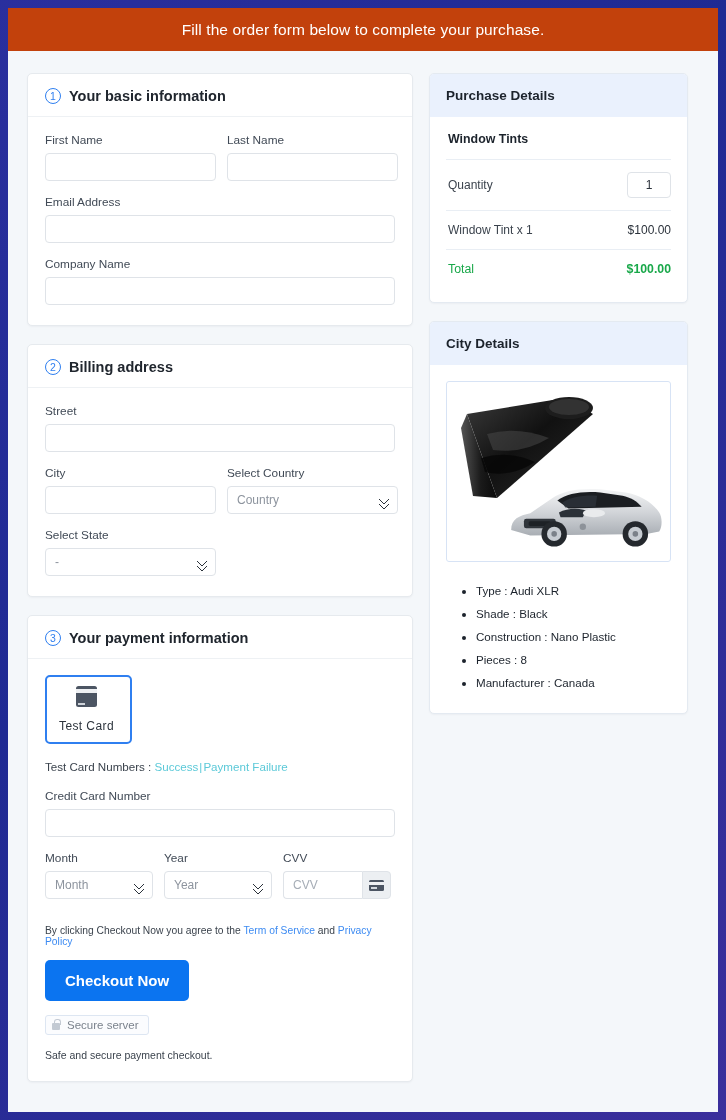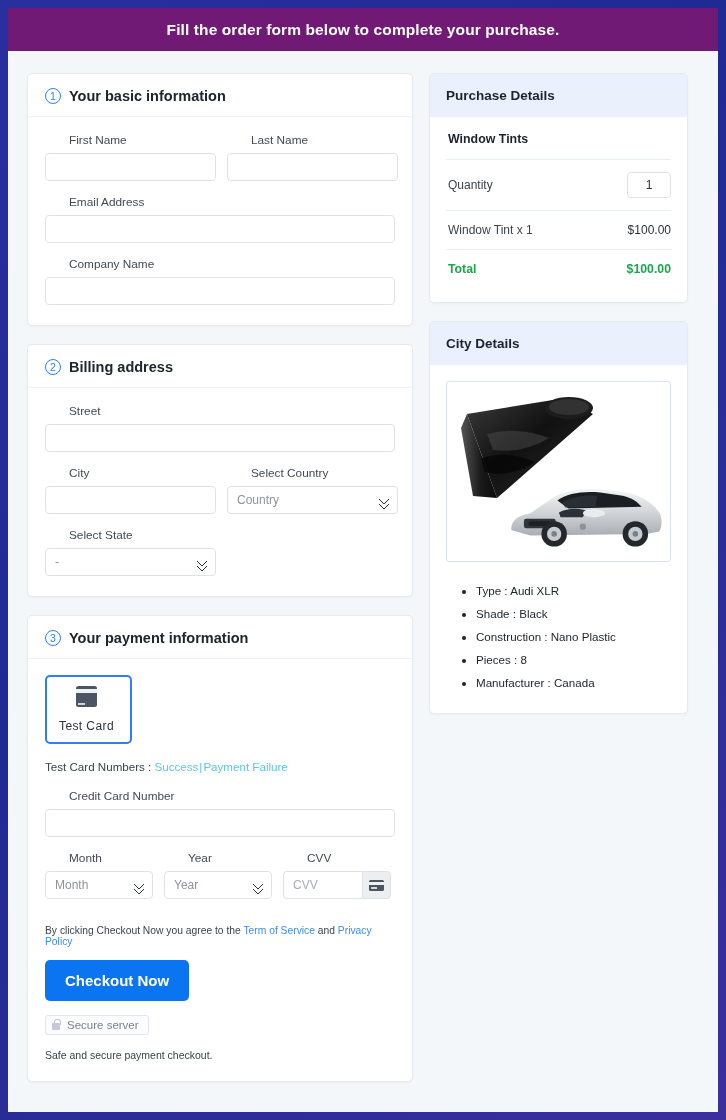--- a/index.html
+++ b/index.html
@@ -18,25 +18,25 @@
     position: absolute;
     left: 8px; top: 8px;
     width: 710px; height: 1104px;
     background: #f4f7fa;
     overflow: hidden;
   }
 
   
   .banner {
     height: 43px;
-    background: #701a75;
+    background: #c2410c;
     display: flex; align-items: center; justify-content: center;
     color: #ffffff;
     font-size: 15.5px;
-    font-weight: bold;
+    font-weight: normal;
     letter-spacing: 0.1px;
   }
 
   
   .content {
     display: flex;
     padding: 22px 16px 0 19px;
     gap: 16px;
     align-items: flex-start;
   }
@@ -77,21 +77,20 @@
 
   .row { display: flex; gap: 11px; }
   .fld { margin-bottom: 14px; }
   .fld.half { width: 171px; flex: 0 0 171px; }
   .fld.full { width: 100%; }
   .fld-label {
     display: block;
     font-size: 11.8px;
     color: #414a56;
     margin-bottom: 6px;
-    margin-left: 24px;
   }
   .txt {
     width: 100%;
     height: 28px;
     border: 1px solid #dfe3e8;
     border-radius: 4px;
     background: #ffffff;
     padding: 0 9px;
     font-family: "Liberation Sans", sans-serif;
     font-size: 12px;
@@ -266,21 +265,21 @@
   .qty-input {
     width: 44px; height: 26px;
     border: 1px solid #dfe3e8;
     border-radius: 4px;
     text-align: center;
     font-size: 12px;
     font-family: "Liberation Sans", sans-serif;
     color: #2b323b;
     outline: none;
   }
-  .pd-total-label { font-size: 12.3px; font-weight: bold; color: #19a84a; padding-left: 2px; }
+  .pd-total-label { font-size: 12.3px; font-weight: normal; color: #19a84a; padding-left: 2px; }
   .pd-total-value { font-size: 12.3px; font-weight: bold; color: #19a84a; }
 
   
   .plan-img-frame {
     border: 1px solid #d7e3f5;
     border-radius: 3px;
     margin: 16px 0 0 0;
     height: 181px;
     background: #ffffff;
     position: relative;

